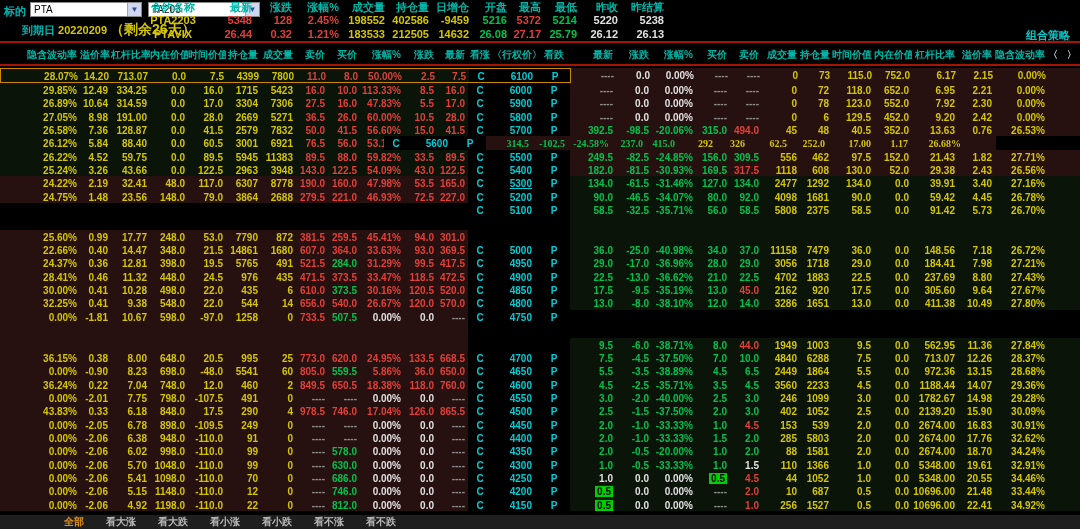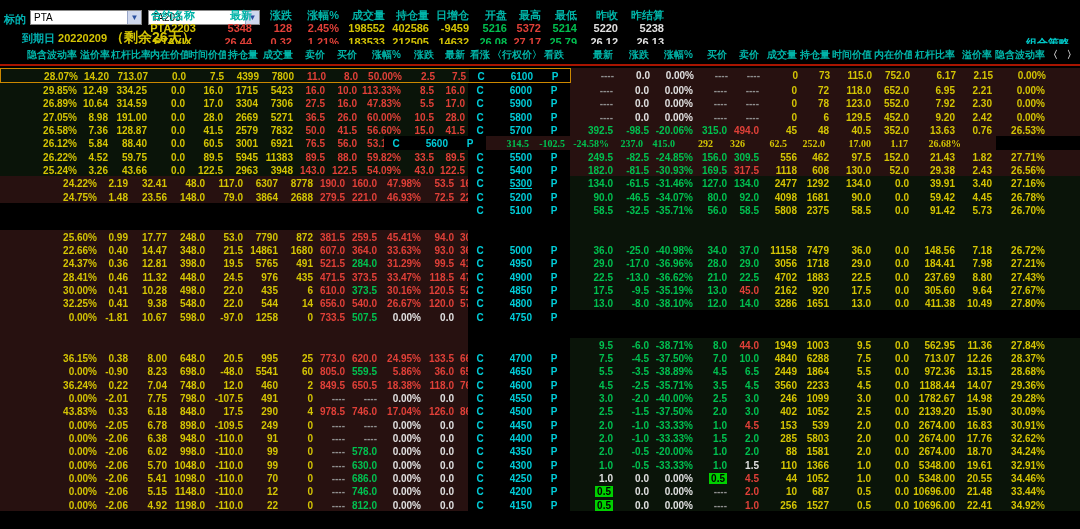--- a/index.html
+++ b/index.html
@@ -1,21 +1,21 @@
 <!DOCTYPE html>
 <html><head>
 <meta charset="utf-8">
 <style>
   * { margin:0; padding:0; box-sizing:border-box; }
   html,body { width:1080px; height:529px; background:#000; overflow:hidden;
     font-family:"Liberation Sans","DejaVu Sans",sans-serif; }
   #app { position:relative; width:1080px; height:529px; background:#000; font-weight:bold; }
 
   
-  #topbar { position:absolute; left:0; top:8px; width:1080px; height:43px; background:#000; }
+  #topbar { position:absolute; left:0; top:0; width:1080px; height:43px; background:#000; }
   .toprow1 { position:absolute; left:0; top:2px; height:16px; width:100%; }
   .lbl-teal { color:#00b4b4; font-size:11px; }
   .combo { position:absolute; top:0; height:15px; background:#fff; border:1px solid #888;
     font-size:10px; color:#000; display:flex; align-items:center; }
   .combo .cv { flex:1; padding-left:3px; font-weight:normal; }
   .combo .carrow { width:14px; height:13px; background:#cfd8ee; border-left:1px solid #98a6c8;
     color:#2a50a0; font-size:8px; display:flex; align-items:center; justify-content:center; }
   #expiry { position:absolute; left:22px; top:21px; font-size:11px; white-space:nowrap; }
   #expiry .d1 { color:#00b4b4; }
   #expiry .d2 { color:#d4c404; }
@@ -48,21 +48,21 @@
   #thead { display:flex; }
   #arrowsNav { font-size:10px; color:#d8d8d8; text-align:center; padding-top:4px; letter-spacing:3px; cursor:pointer; }
 
   #tbody { position:absolute; left:0; top:68px; width:1080px; height:443px; display:flex; flex-direction:column; }
   .orow { flex:1; display:flex; font-size:10px; line-height:1; cursor:default; }
   .ocell { text-align:right; padding:3px 3px 0 0; white-space:nowrap; overflow:hidden; }
   .z-call, .z-mid, .z-put { height:100%; }
   .z-mid { background:#000; }
   .orow.upper .z-call { background:#0a1409; }
   .orow.upper .z-put  { background:#271110; }
-  .orow.lower .z-call { background:#271110;padding-left:20px; }
+  .orow.lower .z-call { background:#271110; }
   .orow.lower .z-put  { background:#0a1409; }
   .cpflag { text-align:center; padding:3px 0 0 0; color:#00ccd8; }
   .strikec { text-align:right; padding:3px 6px 0 0; color:#00ccd8; }
   .strikec.atm { text-decoration:underline; }
   .orow.sel .z-call, .orow.sel .z-mid { border-top:1px solid #cc8800; border-bottom:1px solid #cc8800; }
   .orow.sel .z-call { border-left:1px solid #cc8800; }
   .orow.sel .z-mid { border-right:1px solid #cc8800; }
 
   
   #tabbar { position:absolute; left:0; top:514px; width:1080px; height:15px; background:#1f1f1f;
@@ -1212,13 +1212,22 @@
           <div class="ocell"><span class="c-y">0.5</span></div>
           <div class="ocell"><span class="c-y">0.0</span></div>
           <div class="ocell"><span class="c-y">10696.00</span></div>
           <div class="ocell"><span class="c-y">22.41</span></div>
           <div class="ocell"><span class="c-y">34.92%</span></div>
           <div class="ocell"></div>
         </div>
       </div>
     </div>
 
+  <div id="tabbar">
+      <div class="tab active">全部</div>
+      <div class="tab">看大涨</div>
+      <div class="tab">看大跌</div>
+      <div class="tab">看小涨</div>
+      <div class="tab">看小跌</div>
+      <div class="tab">看不涨</div>
+      <div class="tab">看不跌</div>
+    </div>
 </div>
 
 </body></html>

